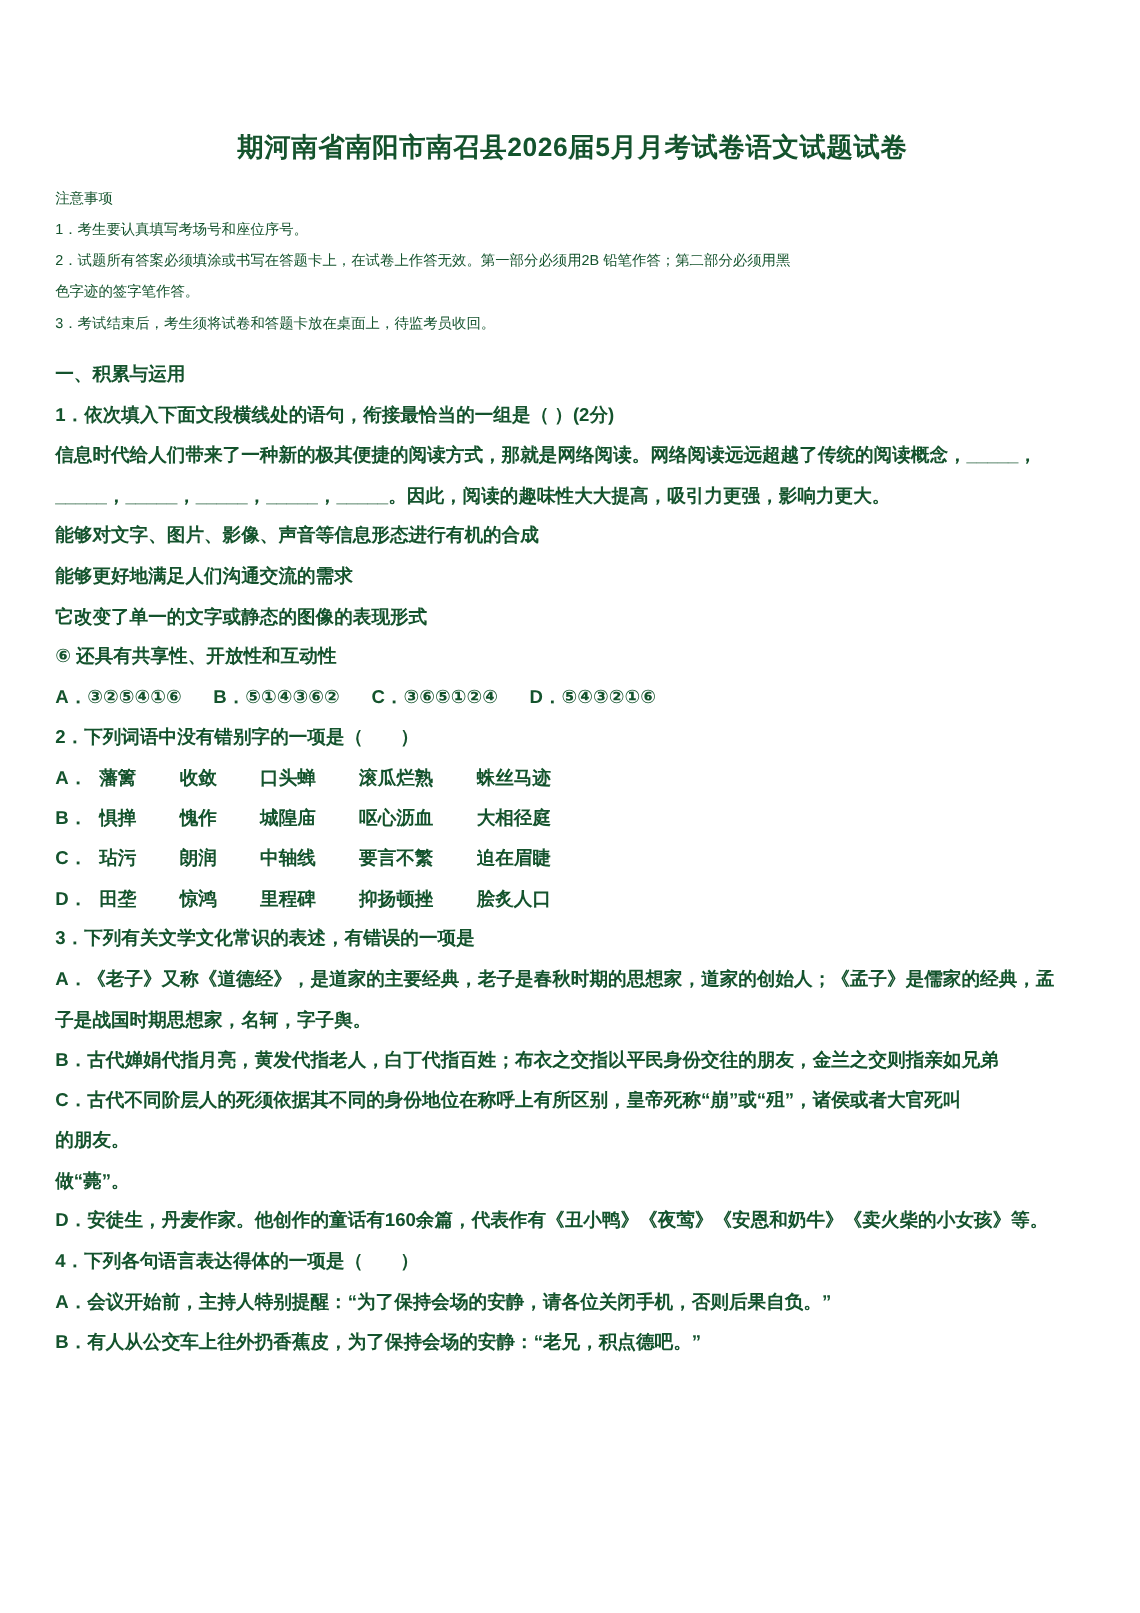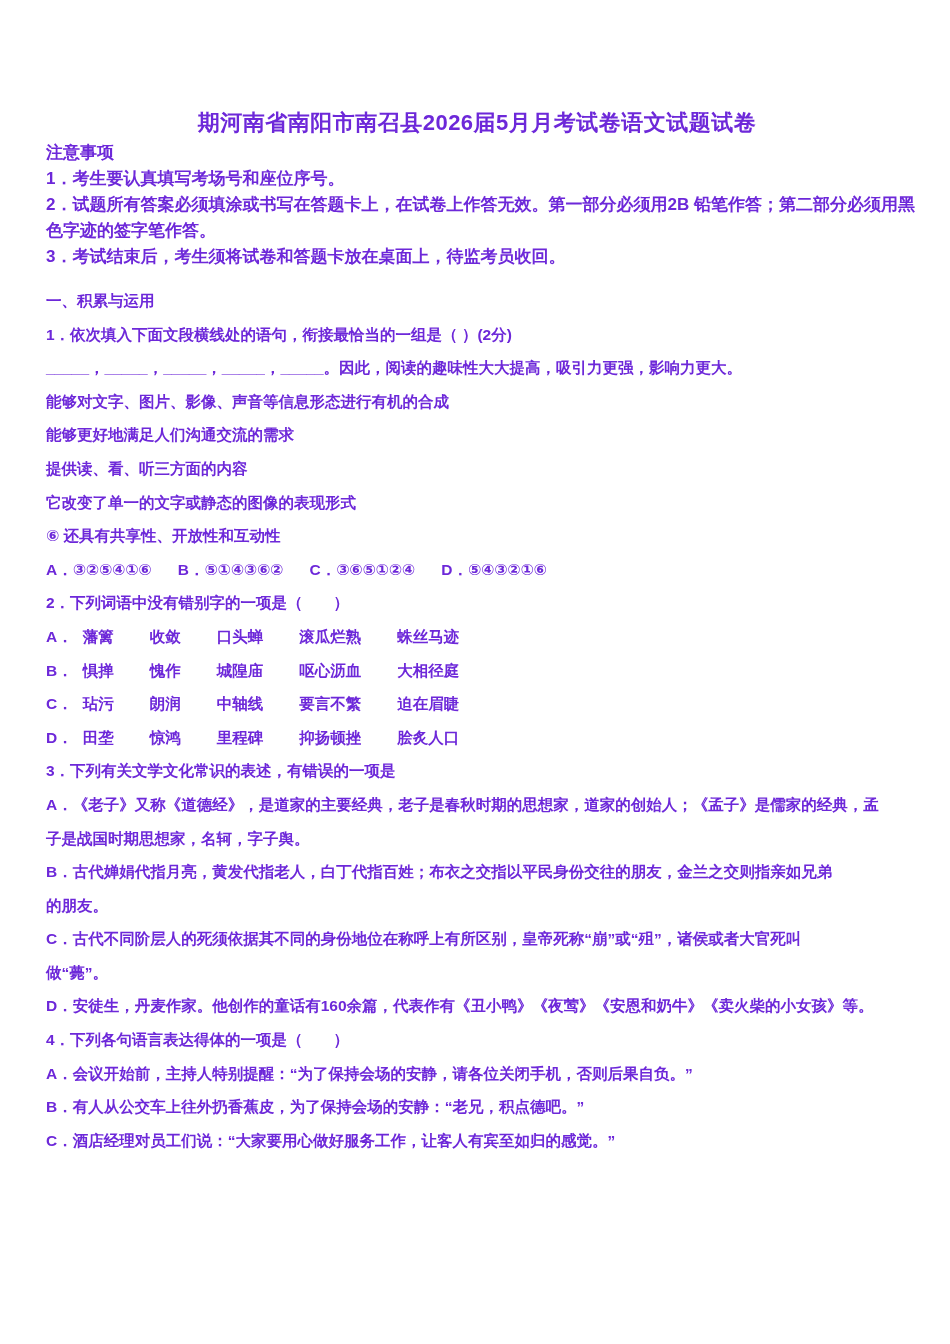--- a/index.html
+++ b/index.html
@@ -1,38 +1,39 @@
 <!DOCTYPE html>
 <html><head>
 <meta charset="utf-8">
 <style>
   html,body { margin:0; padding:0; background:#ffffff; }
   .page {
     position:relative;
     width:950px; height:1344px;
     margin:0 auto;
     background:#ffffff;
-    color:#6d28d9;
+    color:#14532d;
     font-family:"Liberation Sans","DejaVu Sans",sans-serif;
     box-sizing:border-box;
     padding:106px 42px 0 46px;
     overflow:hidden;
   }
   .title {
     margin:0;
     text-align:center;
     font-size:22px;
     font-weight:700;
     line-height:34px;
     letter-spacing:0.5px;
     white-space:nowrap;
   }
   .notice {
-    font-size:17px;
-    font-weight:700;
+    margin-top:12px;
+    font-size:12px;
+    font-weight:400;
     line-height:26px;
   }
   .nline { white-space:nowrap; }
   .main {
     margin-top:14px;
     font-size:15.5px;
     font-weight:600;
     line-height:33.6px;
   }
   .line { white-space:nowrap; }
@@ -53,24 +54,24 @@
     <div class="nline">2．试题所有答案必须填涂或书写在答题卡上，在试卷上作答无效。第一部分必须用2B 铅笔作答；第二部分必须用黑</div>
     <div class="nline">色字迹的签字笔作答。</div>
     <div class="nline">3．考试结束后，考生须将试卷和答题卡放在桌面上，待监考员收回。</div>
   </div>
 
   <div class="main">
 
     <div class="line">一、积累与运用</div>
 
     <div class="line">1．依次填入下面文段横线处的语句，衔接最恰当的一组是（ ）(2分)</div>
+    <div class="line">信息时代给人们带来了一种新的极其便捷的阅读方式，那就是网络阅读。网络阅读远远超越了传统的阅读概念，_____，</div>
     <div class="line">_____，_____，_____，_____，_____。因此，阅读的趣味性大大提高，吸引力更强，影响力更大。</div>
     <div class="line">能够对文字、图片、影像、声音等信息形态进行有机的合成</div>
     <div class="line">能够更好地满足人们沟通交流的需求</div>
-    <div class="line">提供读、看、听三方面的内容</div>
     <div class="line">它改变了单一的文字或静态的图像的表现形式</div>
     <div class="line">⑥ 还具有共享性、开放性和互动性</div>
     <div class="line optrow1">
       <span class="og">A．③②⑤④①⑥</span>
       <span class="og">B．⑤①④③⑥②</span>
       <span class="og">C．③⑥⑤①②④</span>
       <span class="og">D．⑤④③②①⑥</span>
     </div>
 
     <div class="line">2．下列词语中没有错别字的一项是（　　）</div>
@@ -84,24 +85,23 @@
       <span class="olabel">C．</span><span class="oword">玷污</span><span class="oword">朗润</span><span class="oword">中轴线</span><span class="oword">要言不繁</span><span class="oword">迫在眉睫</span>
     </div>
     <div class="line">
       <span class="olabel">D．</span><span class="oword">田垄</span><span class="oword">惊鸿</span><span class="oword">里程碑</span><span class="oword">抑扬顿挫</span><span class="oword">脍炙人口</span>
     </div>
 
     <div class="line">3．下列有关文学文化常识的表述，有错误的一项是</div>
     <div class="line">A．《老子》又称《道德经》，是道家的主要经典，老子是春秋时期的思想家，道家的创始人；《孟子》是儒家的经典，孟</div>
     <div class="line">子是战国时期思想家，名轲，字子舆。</div>
     <div class="line">B．古代婵娟代指月亮，黄发代指老人，白丁代指百姓；布衣之交指以平民身份交往的朋友，金兰之交则指亲如兄弟</div>
+    <div class="line">C．古代不同阶层人的死须依据其不同的身份地位在称呼上有所区别，皇帝死称“崩”或“殂”，诸侯或者大官死叫</div>
     <div class="line">的朋友。</div>
-    <div class="line">C．古代不同阶层人的死须依据其不同的身份地位在称呼上有所区别，皇帝死称“崩”或“殂”，诸侯或者大官死叫</div>
     <div class="line">做“薨”。</div>
     <div class="line">D．安徒生，丹麦作家。他创作的童话有160余篇，代表作有《丑小鸭》《夜莺》《安恩和奶牛》《卖火柴的小女孩》等。</div>
 
     <div class="line">4．下列各句语言表达得体的一项是（　　）</div>
     <div class="line">A．会议开始前，主持人特别提醒：“为了保持会场的安静，请各位关闭手机，否则后果自负。”</div>
     <div class="line">B．有人从公交车上往外扔香蕉皮，为了保持会场的安静：“老兄，积点德吧。”</div>
-    <div class="line">C．酒店经理对员工们说：“大家要用心做好服务工作，让客人有宾至如归的感觉。”</div>
 
   </div>
 </div>
 
 </body></html>

